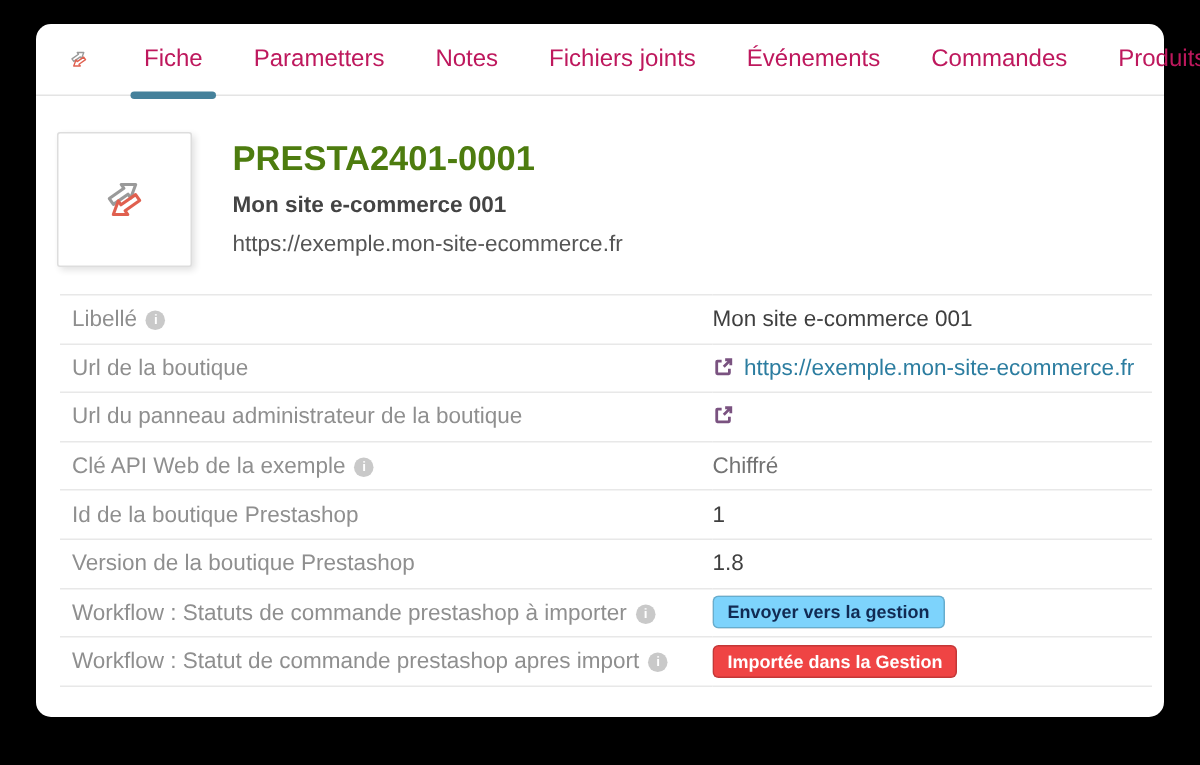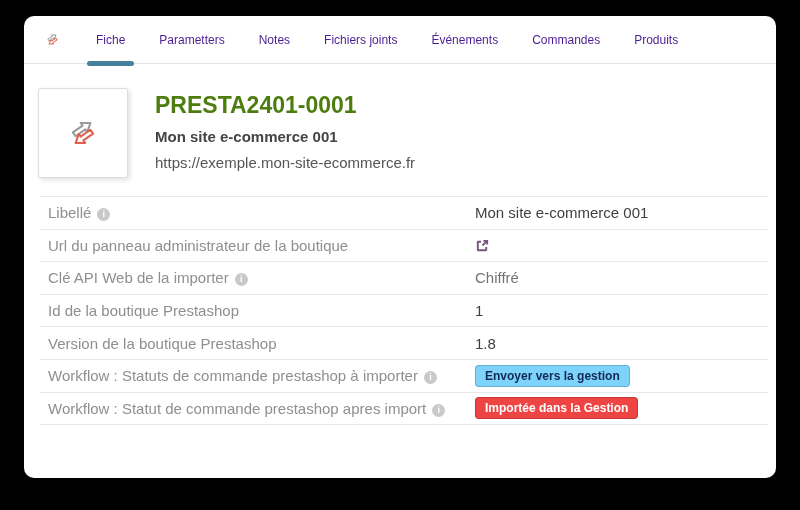--- a/index.html
+++ b/index.html
@@ -13,21 +13,21 @@
 
   
   .tabbar {
     display:flex; align-items:stretch; height:48px;
     border-bottom:1px solid #e4e4e4; padding-left:20px;
   }
   .module-icon-wrap { display:flex; align-items:center; margin-right:22px; }
   .tab {
     position:relative; display:flex; align-items:center;
     padding:0 13px; margin-right:8px;
-    color:#4c1d95; font-size:12px; cursor:pointer; white-space:nowrap;
+    color:#be185d; font-size:16px; cursor:pointer; white-space:nowrap;
   }
   .tab.active::after {
     content:""; position:absolute; left:4px; right:4px; bottom:-3px;
     height:5px; border-radius:3px; background:#45819b;
   }
 
   
   .head { display:flex; padding:24px 0 0 14px; }
   .photo-box {
     width:90px; height:90px; background:#fff;
@@ -108,28 +108,35 @@
     </div>
   </div>
 
   <table class="fields">
     <tbody id="fields-body">
         <tr>
           <td class="lbl"><span>Libellé</span><span class="info-dot">i</span></td>
           <td class="val"><span>Mon site e-commerce 001</span></td>
         </tr>
         <tr>
+          <td class="lbl"><span>Url de la boutique</span></td>
+          <td class="val"><svg class="ext-ico" width="15" height="15" viewBox="0 0 16 16">
+    <path fill="#7a5280" d="M6.5 3v2H4v7h7V9.5h2v3A1.5 1.5 0 0 1 11.5 14h-8A1.5 1.5 0 0 1 2 12.5v-8A1.5 1.5 0 0 1 3.5 3h3z"></path>
+    <path fill="#7a5280" d="M9 2h5v5h-2V5.4L8.7 8.7 7.3 7.3 10.6 4H9V2z"></path>
+  </svg><a class="shop-link" href="#">https://exemple.mon-site-ecommerce.fr</a></td>
+        </tr>
+        <tr>
           <td class="lbl"><span>Url du panneau administrateur de la boutique</span></td>
           <td class="val"><svg class="ext-ico" width="15" height="15" viewBox="0 0 16 16">
     <path fill="#7a5280" d="M6.5 3v2H4v7h7V9.5h2v3A1.5 1.5 0 0 1 11.5 14h-8A1.5 1.5 0 0 1 2 12.5v-8A1.5 1.5 0 0 1 3.5 3h3z"></path>
     <path fill="#7a5280" d="M9 2h5v5h-2V5.4L8.7 8.7 7.3 7.3 10.6 4H9V2z"></path>
   </svg></td>
         </tr>
         <tr>
-          <td class="lbl"><span>Clé API Web de la importer</span><span class="info-dot">i</span></td>
+          <td class="lbl"><span>Clé API Web de la exemple</span><span class="info-dot">i</span></td>
           <td class="val"><span class="muted">Chiffré</span></td>
         </tr>
         <tr>
           <td class="lbl"><span>Id de la boutique Prestashop</span></td>
           <td class="val"><span>1</span></td>
         </tr>
         <tr>
           <td class="lbl"><span>Version de la boutique Prestashop</span></td>
           <td class="val"><span>1.8</span></td>
         </tr>

